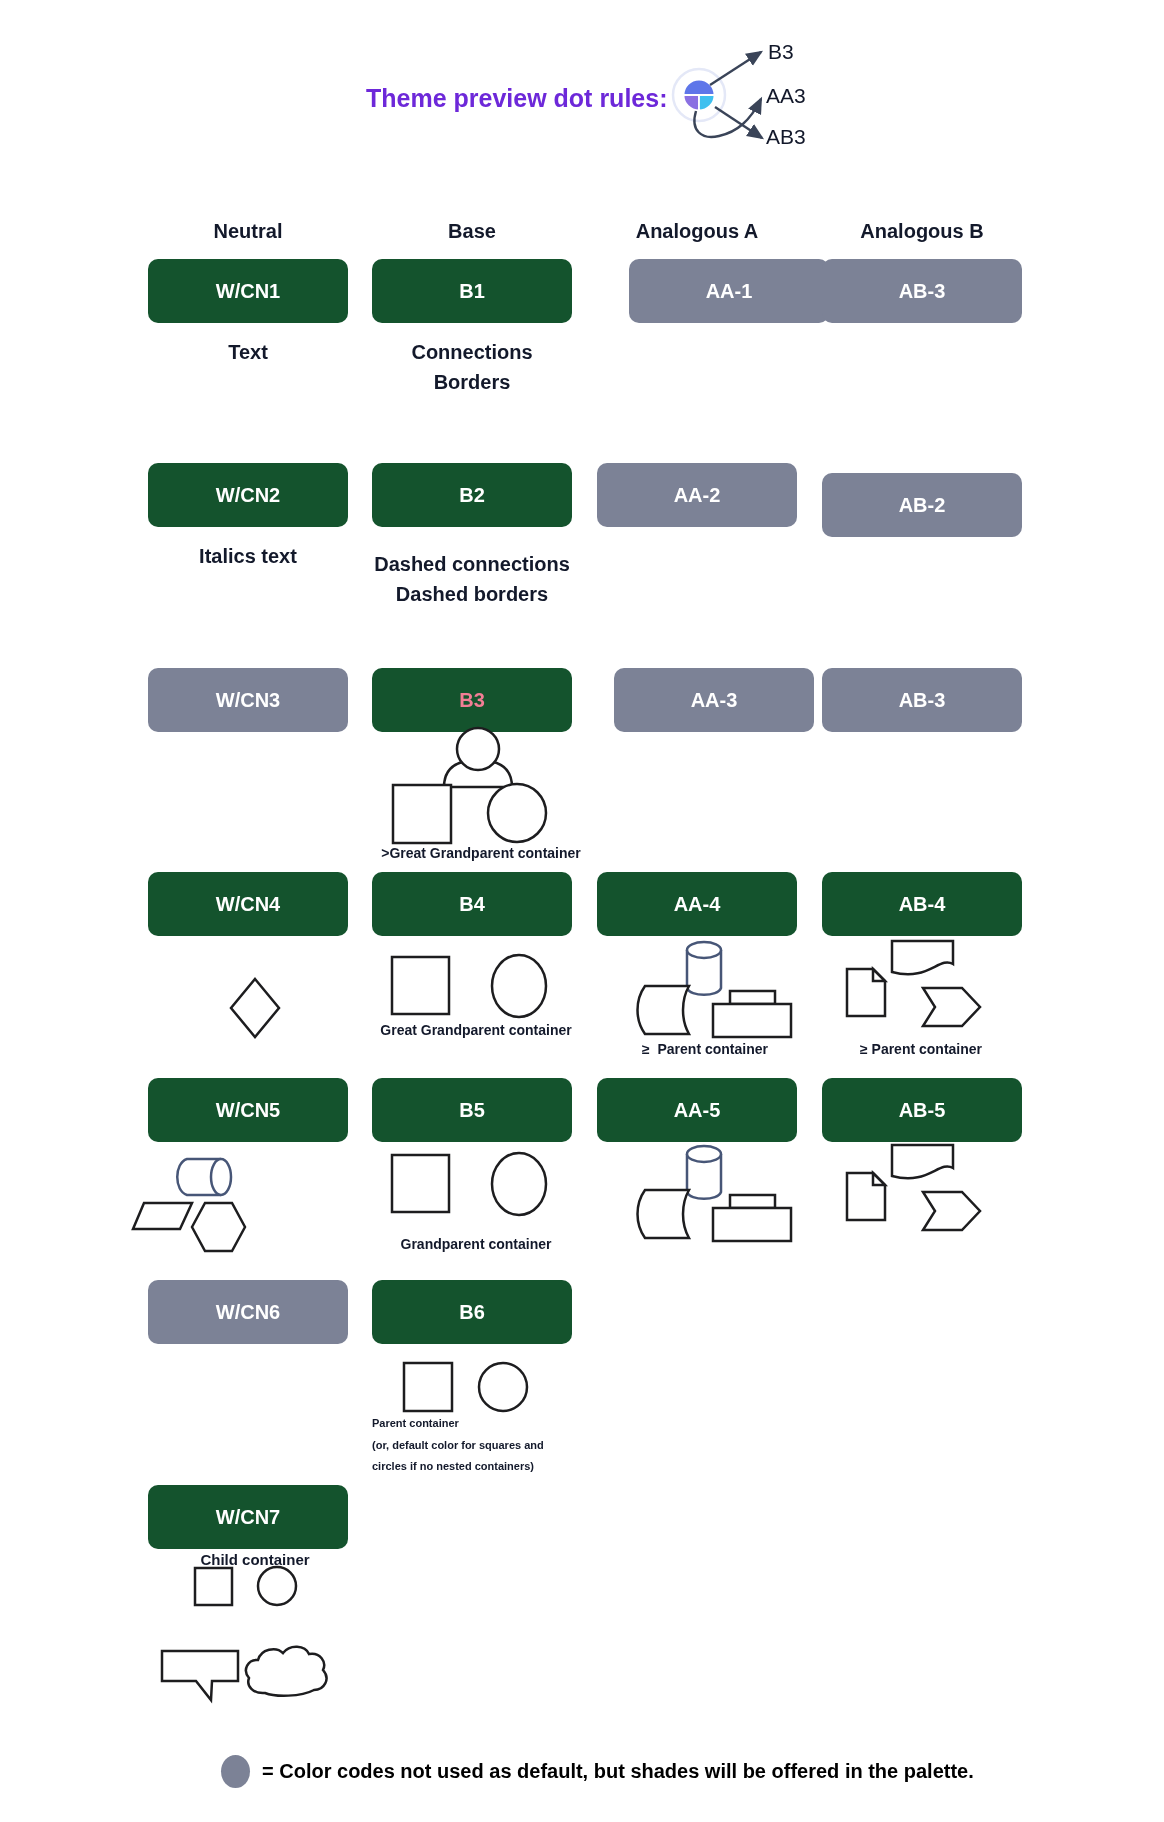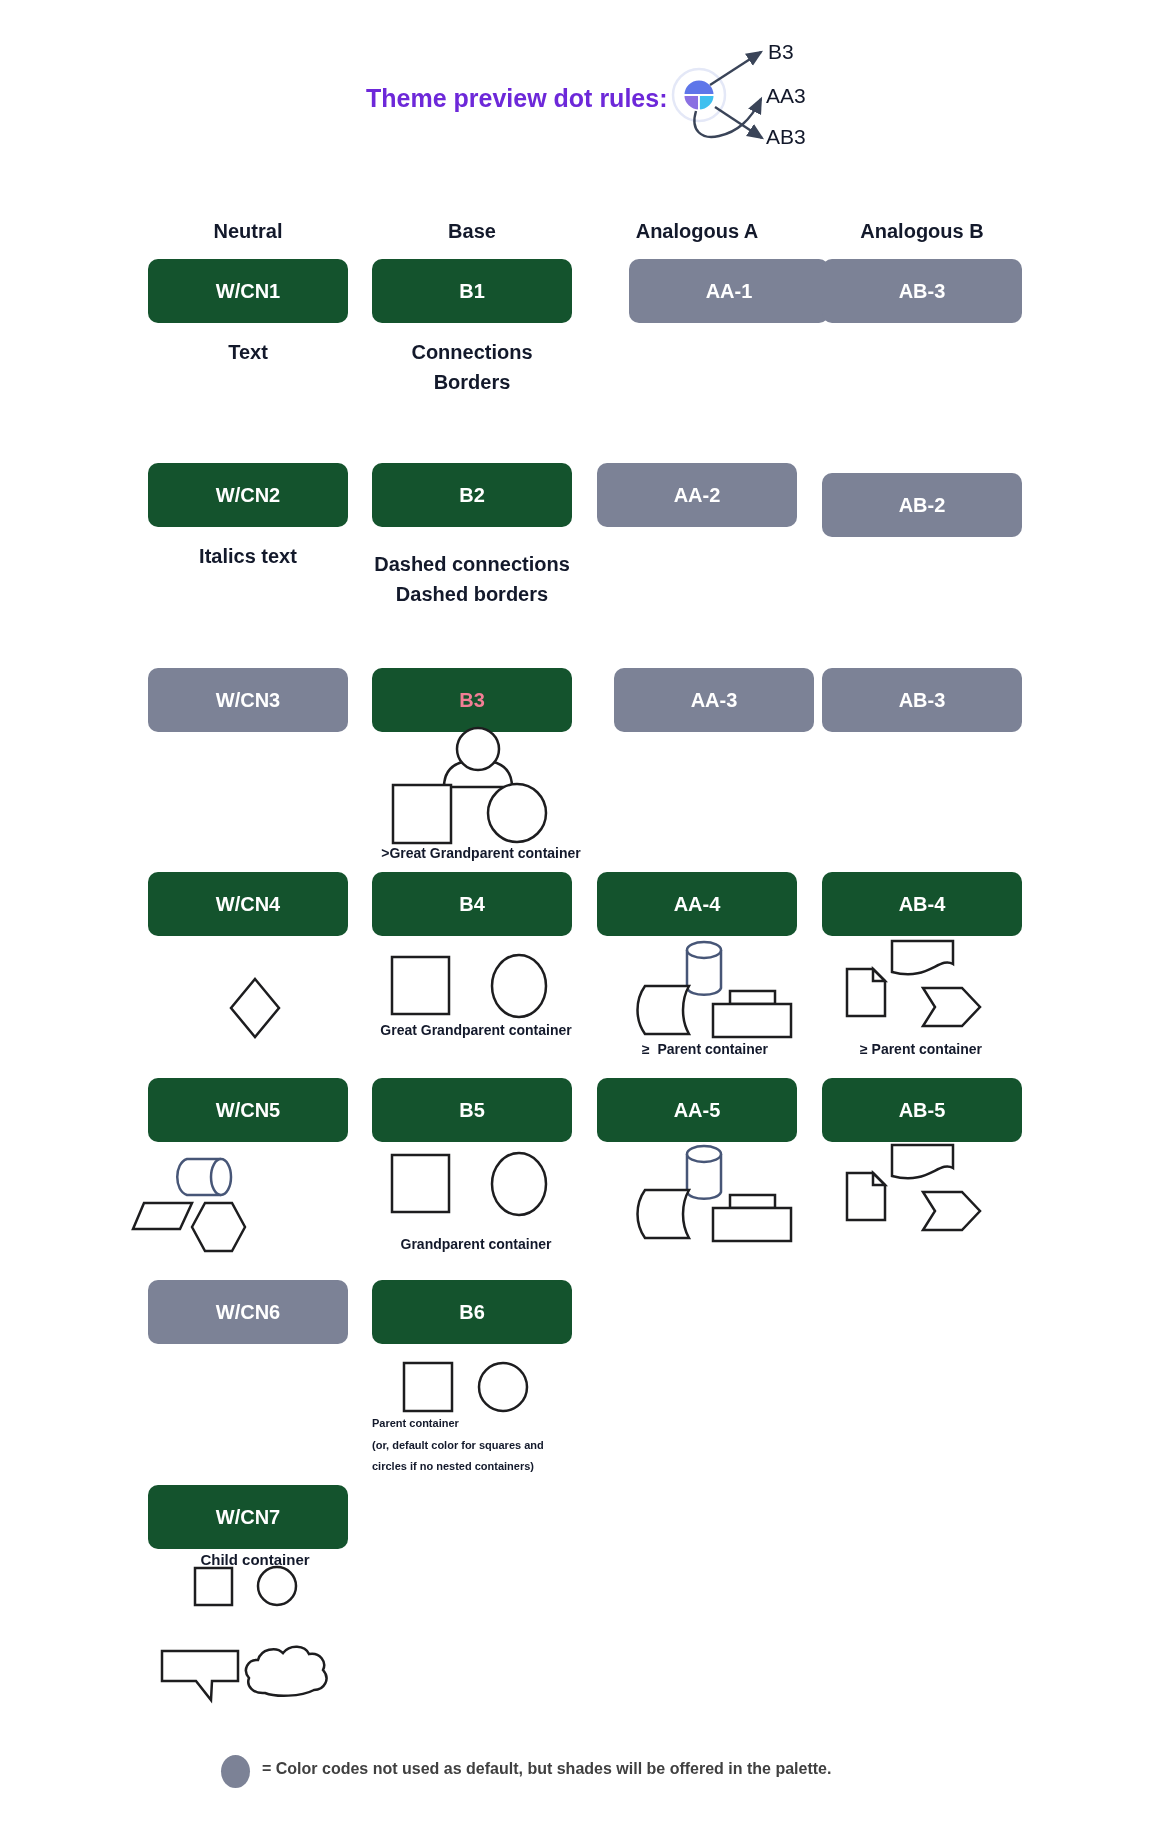--- a/index.html
+++ b/index.html
@@ -12,21 +12,21 @@
   .swatch{position:absolute;width:200px;height:64px;border-radius:10px;display:flex;
           align-items:center;justify-content:center;font-size:20px;font-weight:600;color:#ffffff;}
   .dark{background:#14532d;}
   .gray{background:#7C8296;}
   .pink{color:#F27E95;}
   .ann{font-size:20px;font-weight:600;color:#13192B;text-align:center;width:200px;}
   .ann-wide{width:260px;}
   .small-label{font-size:14px;font-weight:700;color:#13192B;text-align:center;white-space:pre;}
   .tiny-left{font-size:11px;font-weight:700;color:#13192B;text-align:center;white-space:nowrap;}
   .legend-dot{position:absolute;width:29px;height:33px;border-radius:50%;background:#7C8296;}
-  .legend-text{font-size:16px;font-weight:600;color:#404040;white-space:nowrap;}
+  .legend-text{font-size:20px;font-weight:600;color:#000000;white-space:nowrap;}
   svg{position:absolute;overflow:visible;}
   .blk{fill:#ffffff;stroke:#1D1D1F;stroke-width:2.5;}
   .slate{fill:#ffffff;stroke:#475677;stroke-width:2.5;}
   .arrow{fill:none;stroke:#3A4458;stroke-width:2.4;}
 </style>
 </head>
 <body>
 
 <div class="page">
 

